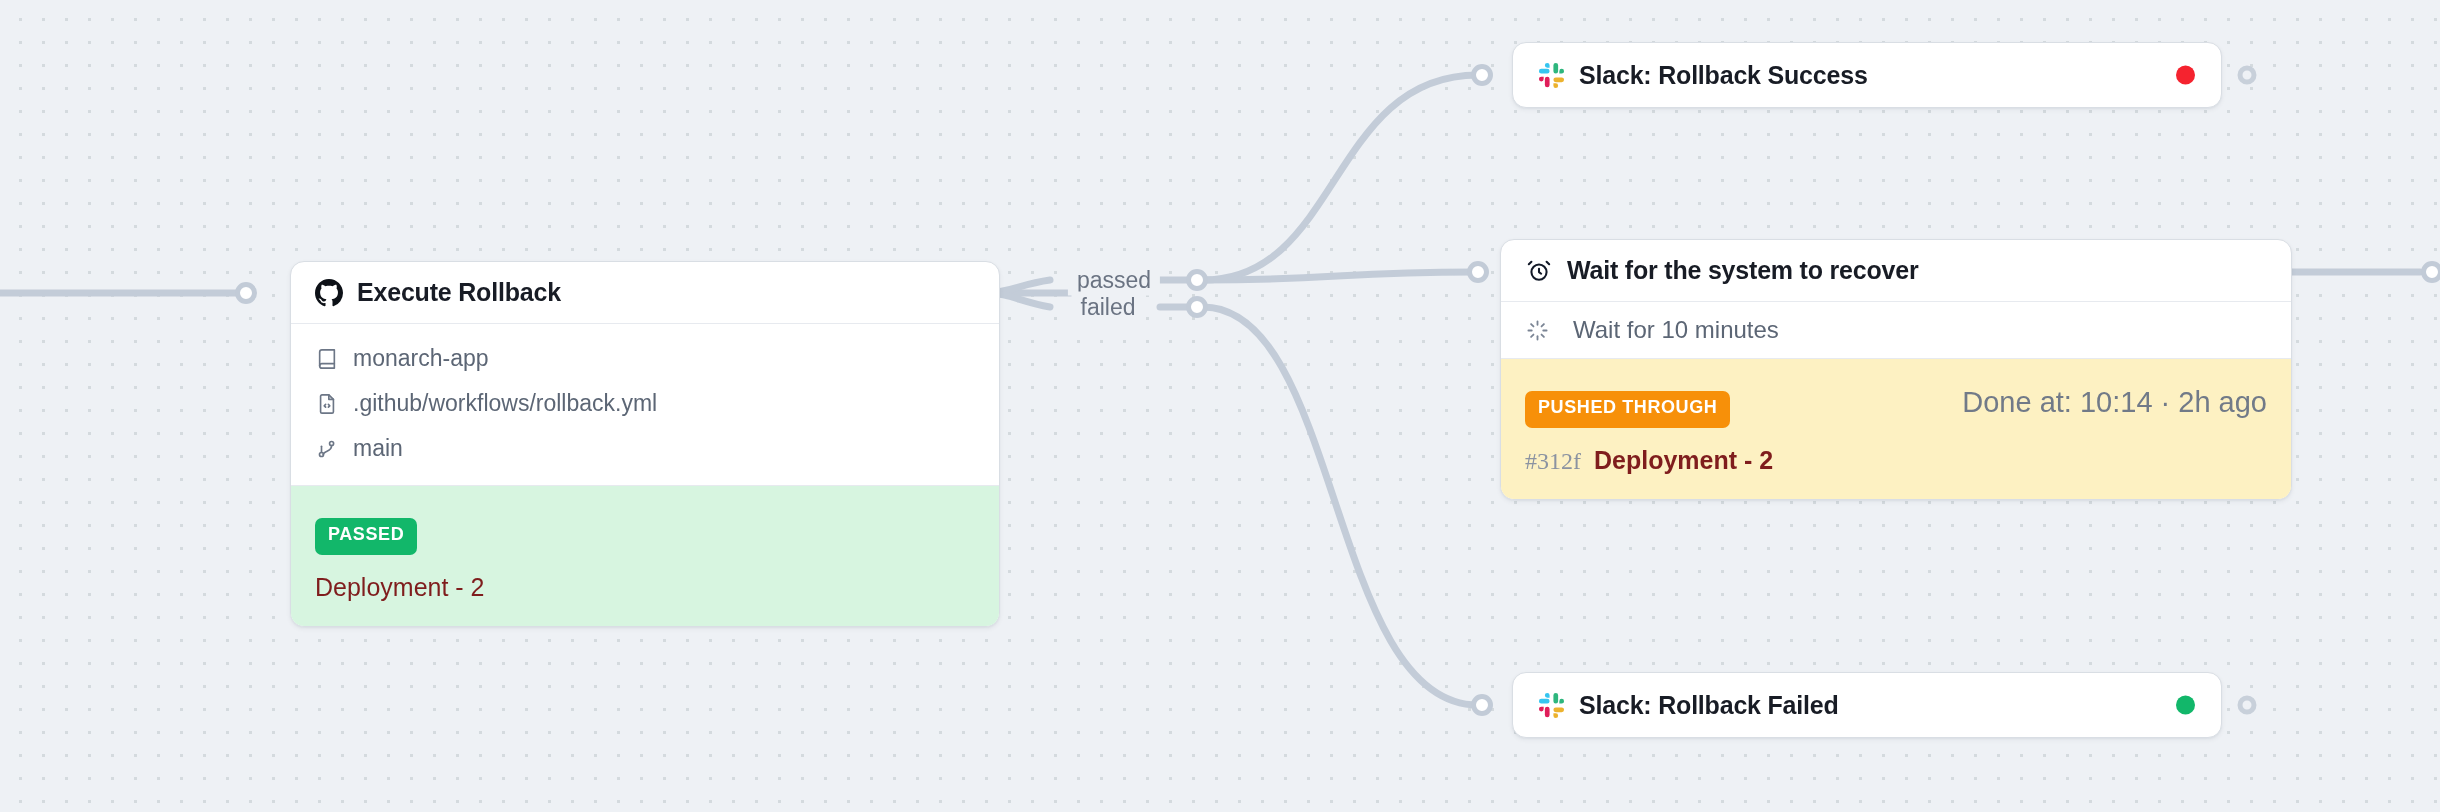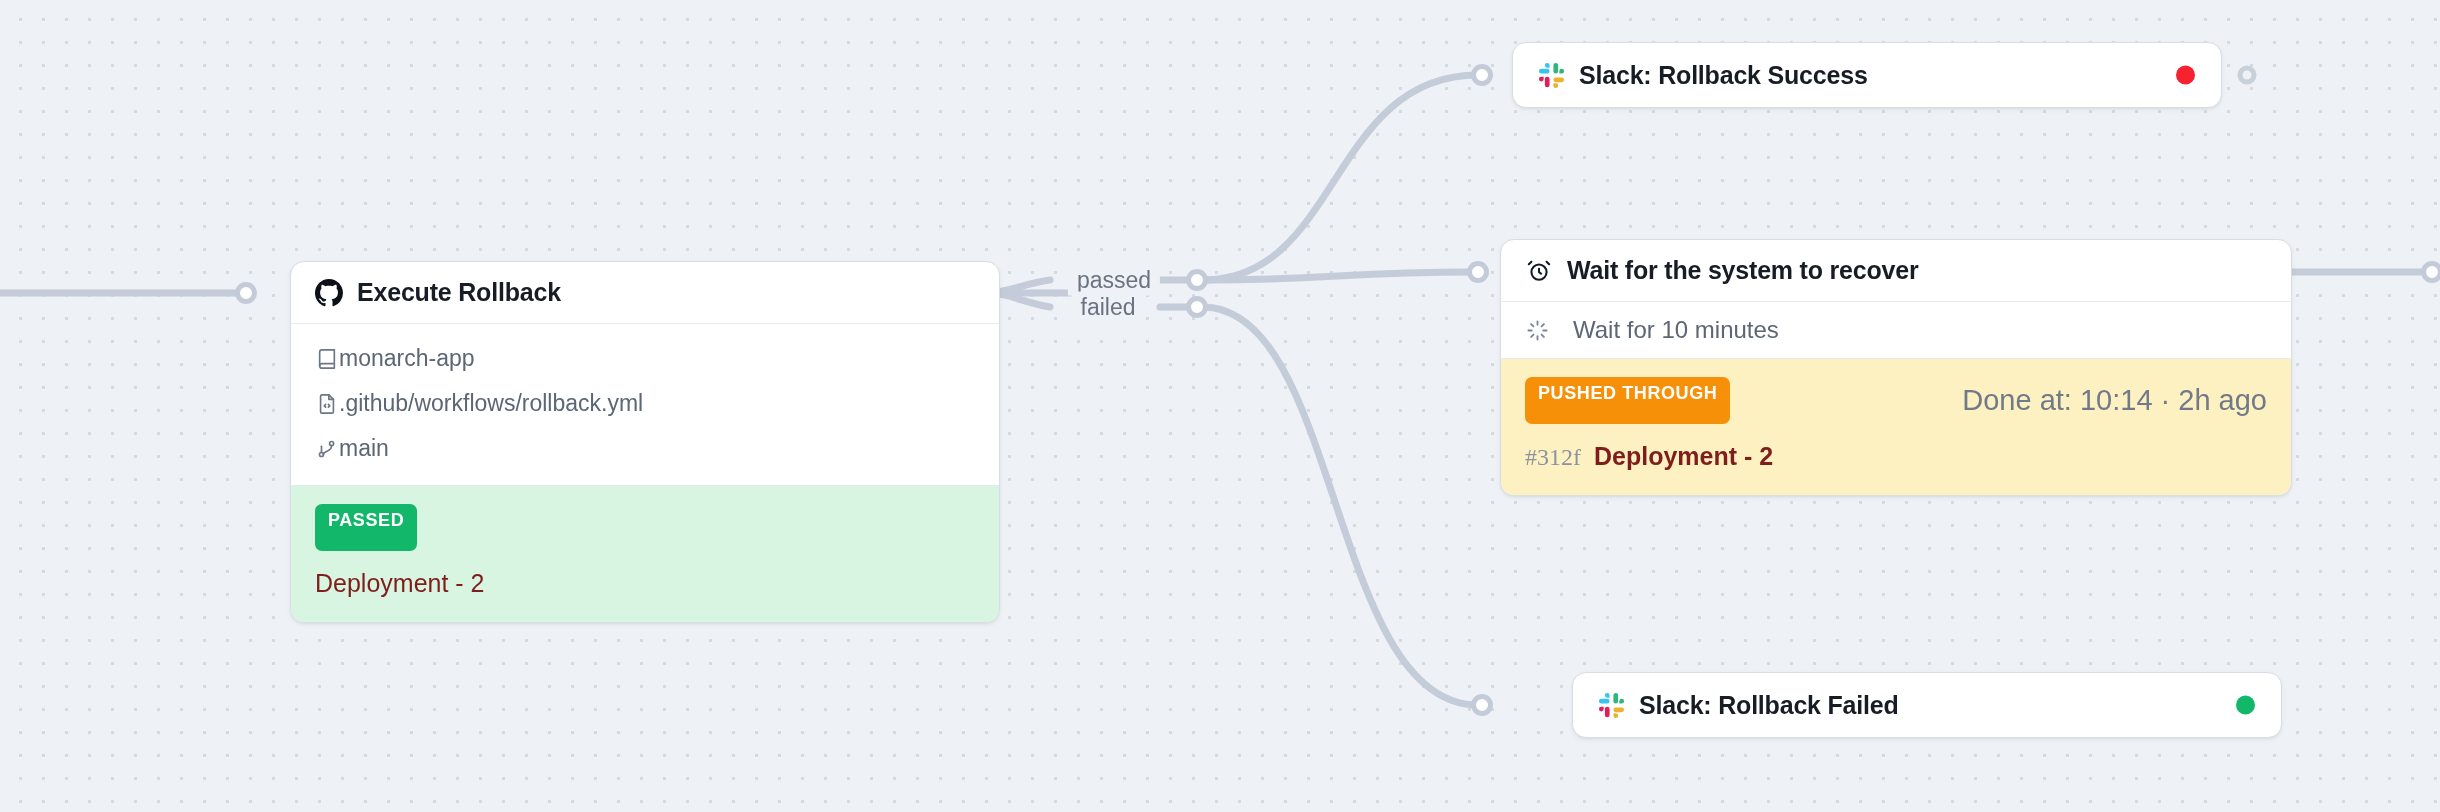--- a/index.html
+++ b/index.html
@@ -72,20 +72,21 @@
   }
 
   
   .meta-list {
     padding: 12px 24px 14px 24px;
     border-bottom: 1.4px solid #e7eaef;
   }
   .meta-row {
     display: flex;
     align-items: center;
+    gap: 14px;
     height: 45px;
   }
   .meta-icon {
     flex: 0 0 auto;
     width: 24px;
     height: 24px;
     display: flex;
     align-items: center;
     justify-content: center;
   }
@@ -102,22 +103,23 @@
   .status-footer.green { background: #d7f5e0; }
   .status-footer.yellow { background: #fdf1c2; }
 
   .badge {
     display: inline-block;
     border-radius: 7px;
     font-size: 18px;
     font-weight: 700;
     letter-spacing: 0.6px;
     color: #ffffff;
-    padding: 7px 13px 22px 13px;
+    padding: 7px 13px 12px 13px;
     line-height: 1;
+    margin-top: 14px;
   }
   .badge.green { background: #12b76a; }
   .badge.orange { background: #f79009; }
 
   .status-line {
     display: flex;
     align-items: baseline;
     gap: 13px;
     margin-top: 18px;
   }
@@ -354,21 +356,21 @@
         <span class="badge orange">PUSHED THROUGH</span>
         <span class="done-at">Done at: 10:14 · 2h ago</span>
       </div>
       <div class="status-line">
         <span class="status-id">#312f</span>
         <span class="status-run bold">Deployment - 2</span>
       </div>
     </div>
   </div>
 
-  <div class="node slack-node" style="left:1572px; top:672px; width:710px; height:66px;">
+  <div class="node slack-node" style="left:1512px; top:672px; width:710px; height:66px;">
     <div class="node-header">
       <span class="node-icon">
         <svg width="27" height="27" viewBox="0 0 24 24" aria-hidden="true">
           <path fill="#E01E5A" d="M5.04 15.17a2.1 2.1 0 1 1-2.1-2.1h2.1v2.1zm1.06 0a2.1 2.1 0 0 1 4.2 0v5.26a2.1 2.1 0 1 1-4.2 0v-5.26z"></path>
           <path fill="#36C5F0" d="M8.2 5.04a2.1 2.1 0 1 1 2.1-2.1v2.1H8.2zm0 1.06a2.1 2.1 0 1 1 0 4.2H2.94a2.1 2.1 0 0 1 0-4.2H8.2z"></path>
           <path fill="#2EB67D" d="M18.96 8.2a2.1 2.1 0 1 1 2.1 2.1h-2.1V8.2zm-1.06 0a2.1 2.1 0 1 1-4.2 0V2.94a2.1 2.1 0 1 1 4.2 0V8.2z"></path>
           <path fill="#ECB22E" d="M15.8 18.96a2.1 2.1 0 1 1-2.1 2.1v-2.1h2.1zm0-1.06a2.1 2.1 0 0 1 0-4.2h5.26a2.1 2.1 0 1 1 0 4.2H15.8z"></path>
         </svg>
       </span>
       <span class="node-title">Slack: Rollback Failed</span>

